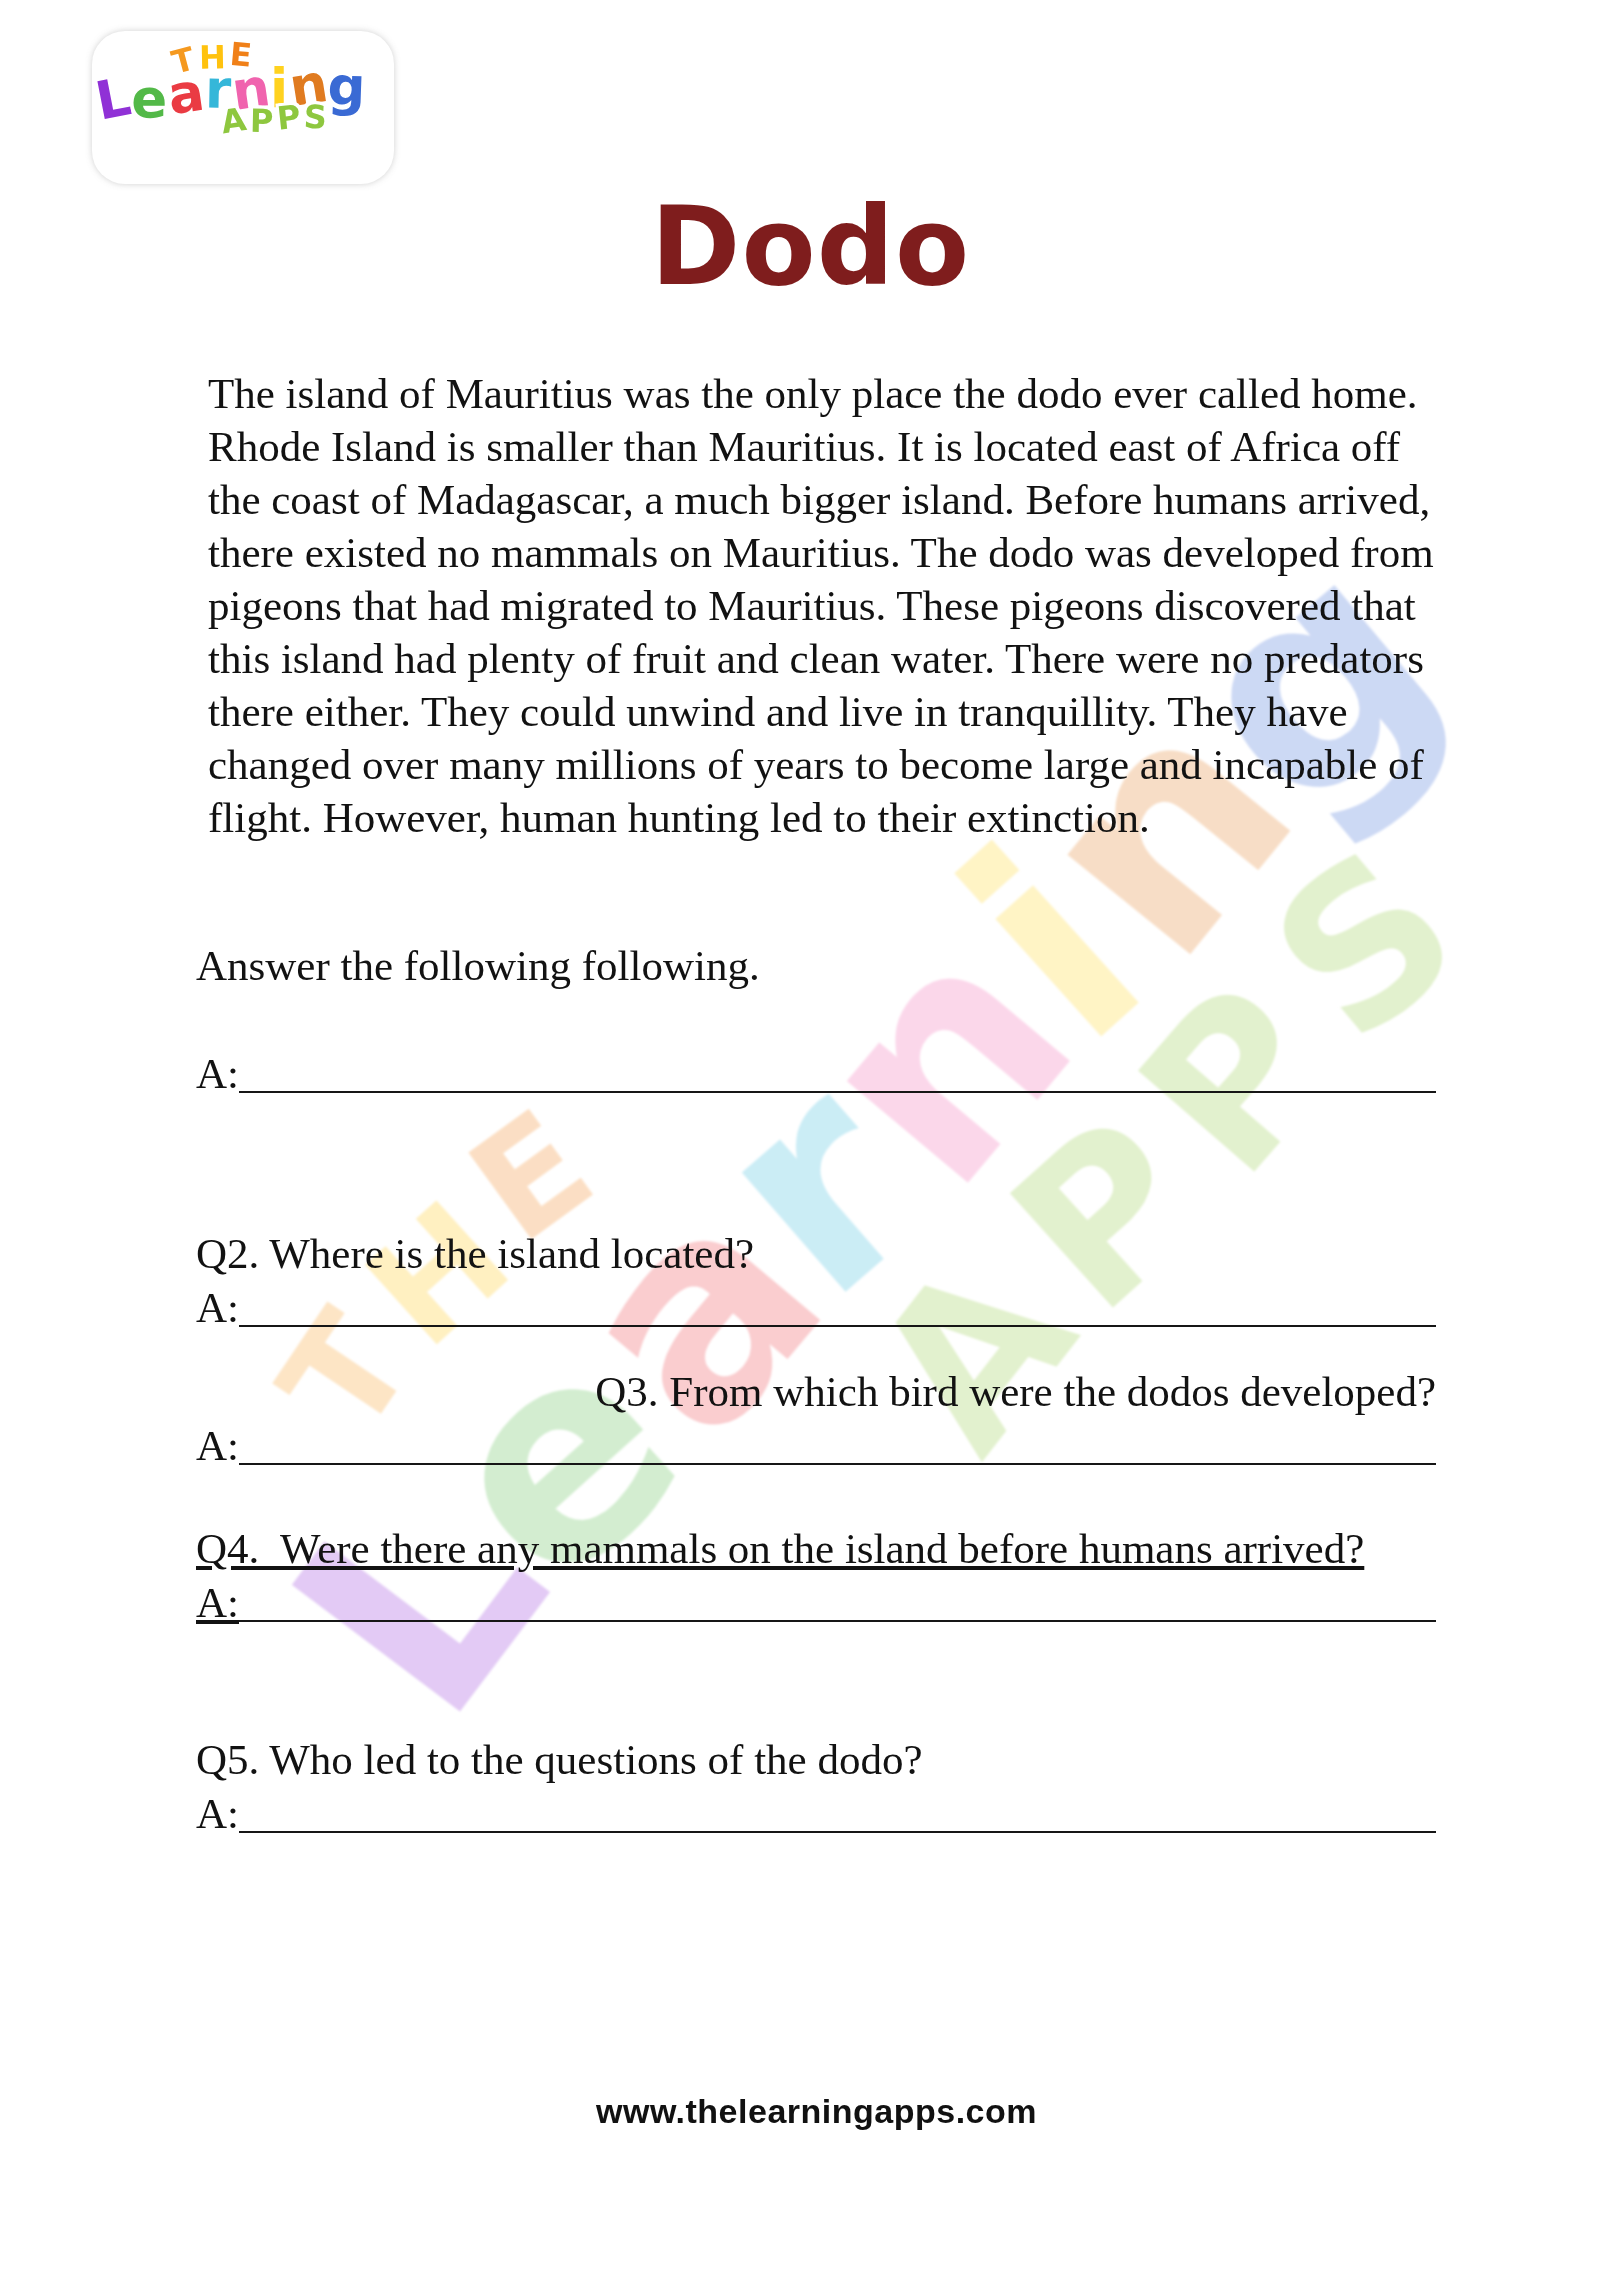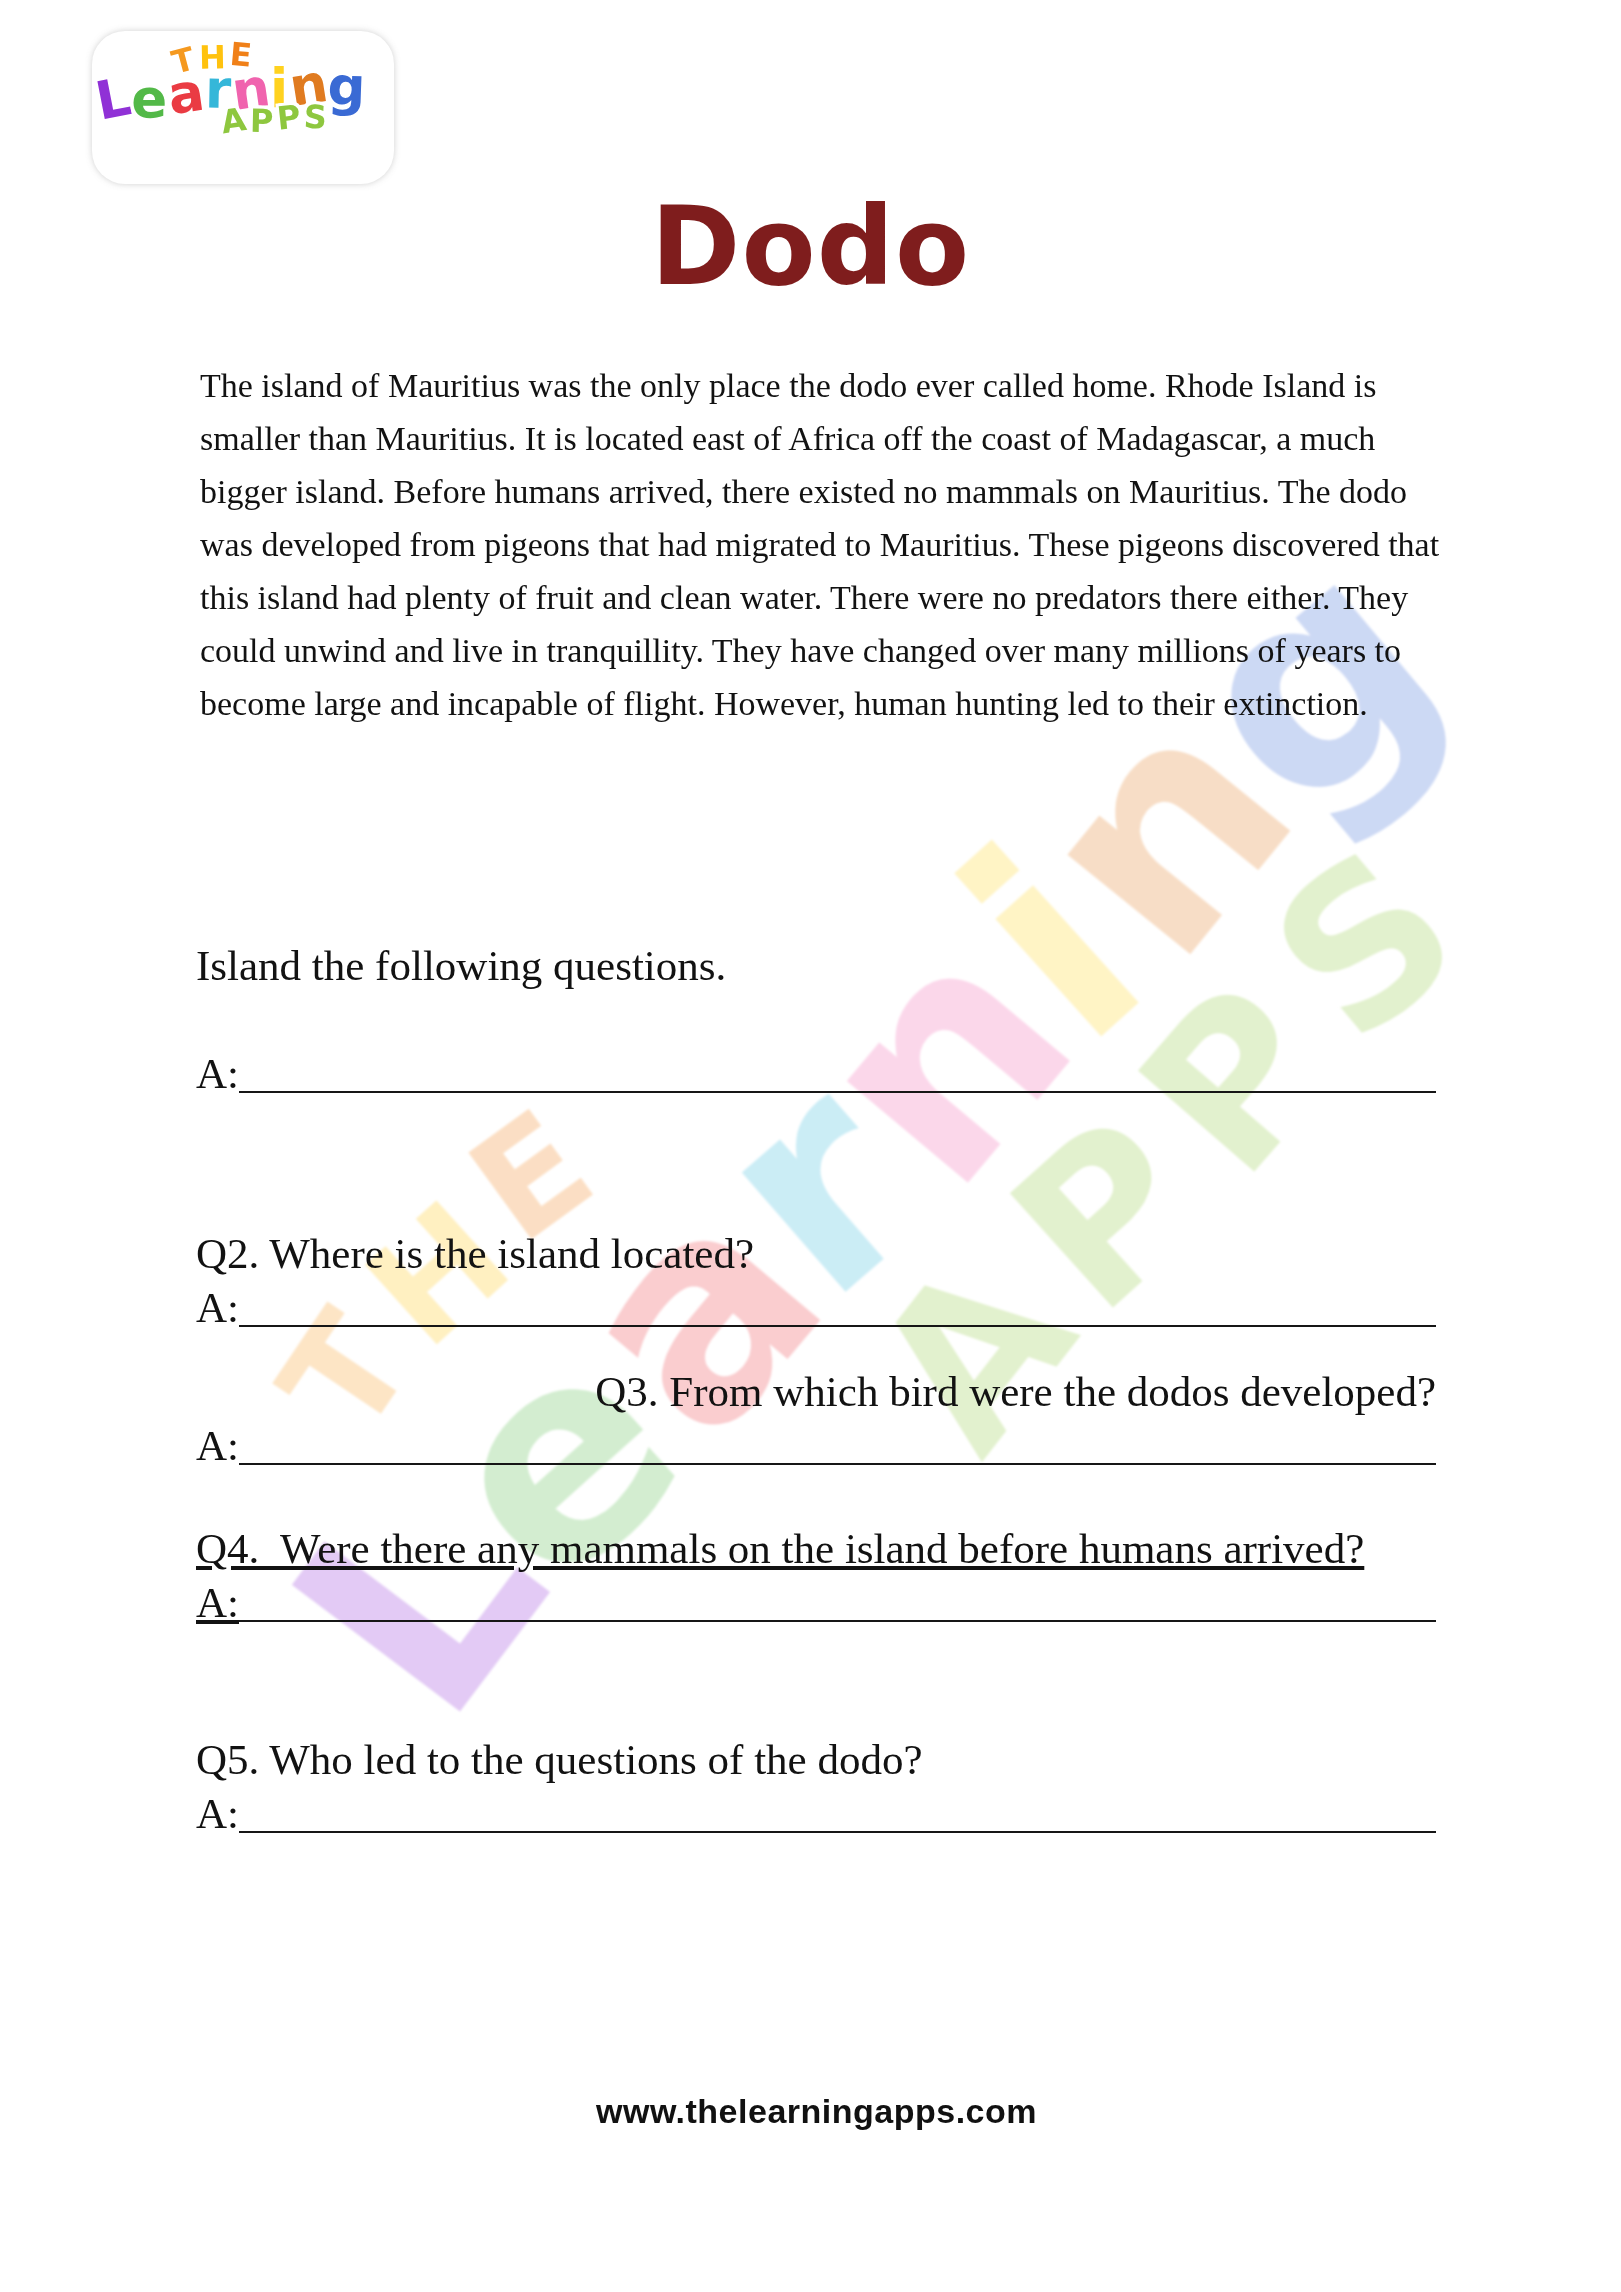--- a/index.html
+++ b/index.html
@@ -73,22 +73,22 @@
 
   
   .title{
     position:absolute;left:0;right:0;top:184px;margin:0;
     text-align:center;
     font-family:"DejaVu Sans", sans-serif;
     font-weight:bold;font-size:108px;letter-spacing:1px;color:#7f1d1d;
     z-index:1;
   }
   .passage{
-    position:absolute;left:196px;top:355px;width:1253px;margin:4px;
-    font-size:34px;line-height:53px;text-align:left;
+    position:absolute;left:196px;top:355px;width:1253px;margin:12px;
+    font-size:43px;line-height:53px;text-align:left;
     z-index:1;
   }
   .instruction{
     position:absolute;left:196px;top:939px;margin:0;
     font-size:43px;line-height:53px;
     z-index:1;
   }
   .question{
     position:absolute;left:196px;width:1240px;
     font-size:43px;line-height:54px;
@@ -133,21 +133,21 @@
     </div>
     <div class="logo-apps word-apps">
       <span>A</span><span>P</span><span>P</span><span>S</span>
     </div>
   </div>
 
   <h1 class="title">Dodo</h1>
 
   <p class="passage">The island of Mauritius was the only place the dodo ever called home. Rhode Island is smaller than Mauritius. It is located east of Africa off the coast of Madagascar, a much bigger island. Before humans arrived, there existed no mammals on Mauritius. The dodo was developed from pigeons that had migrated to Mauritius. These pigeons discovered that this island had plenty of fruit and clean water. There were no predators there either. They could unwind and live in tranquillity. They have changed over many millions of years to become large and incapable of flight. However, human hunting led to their extinction.</p>
 
-  <p class="instruction">Island the following questions.</p>
+  <p class="instruction">Answer the following following.</p>
 
   <div class="question q1">
     <div class="answer-row">
       <span class="a-prefix">A:</span>
       <span class="answer-line"></span>
     </div>
   </div>
 
   <div class="question q2">
     <div class="q-text">Q2. Where is the island located?</div>

